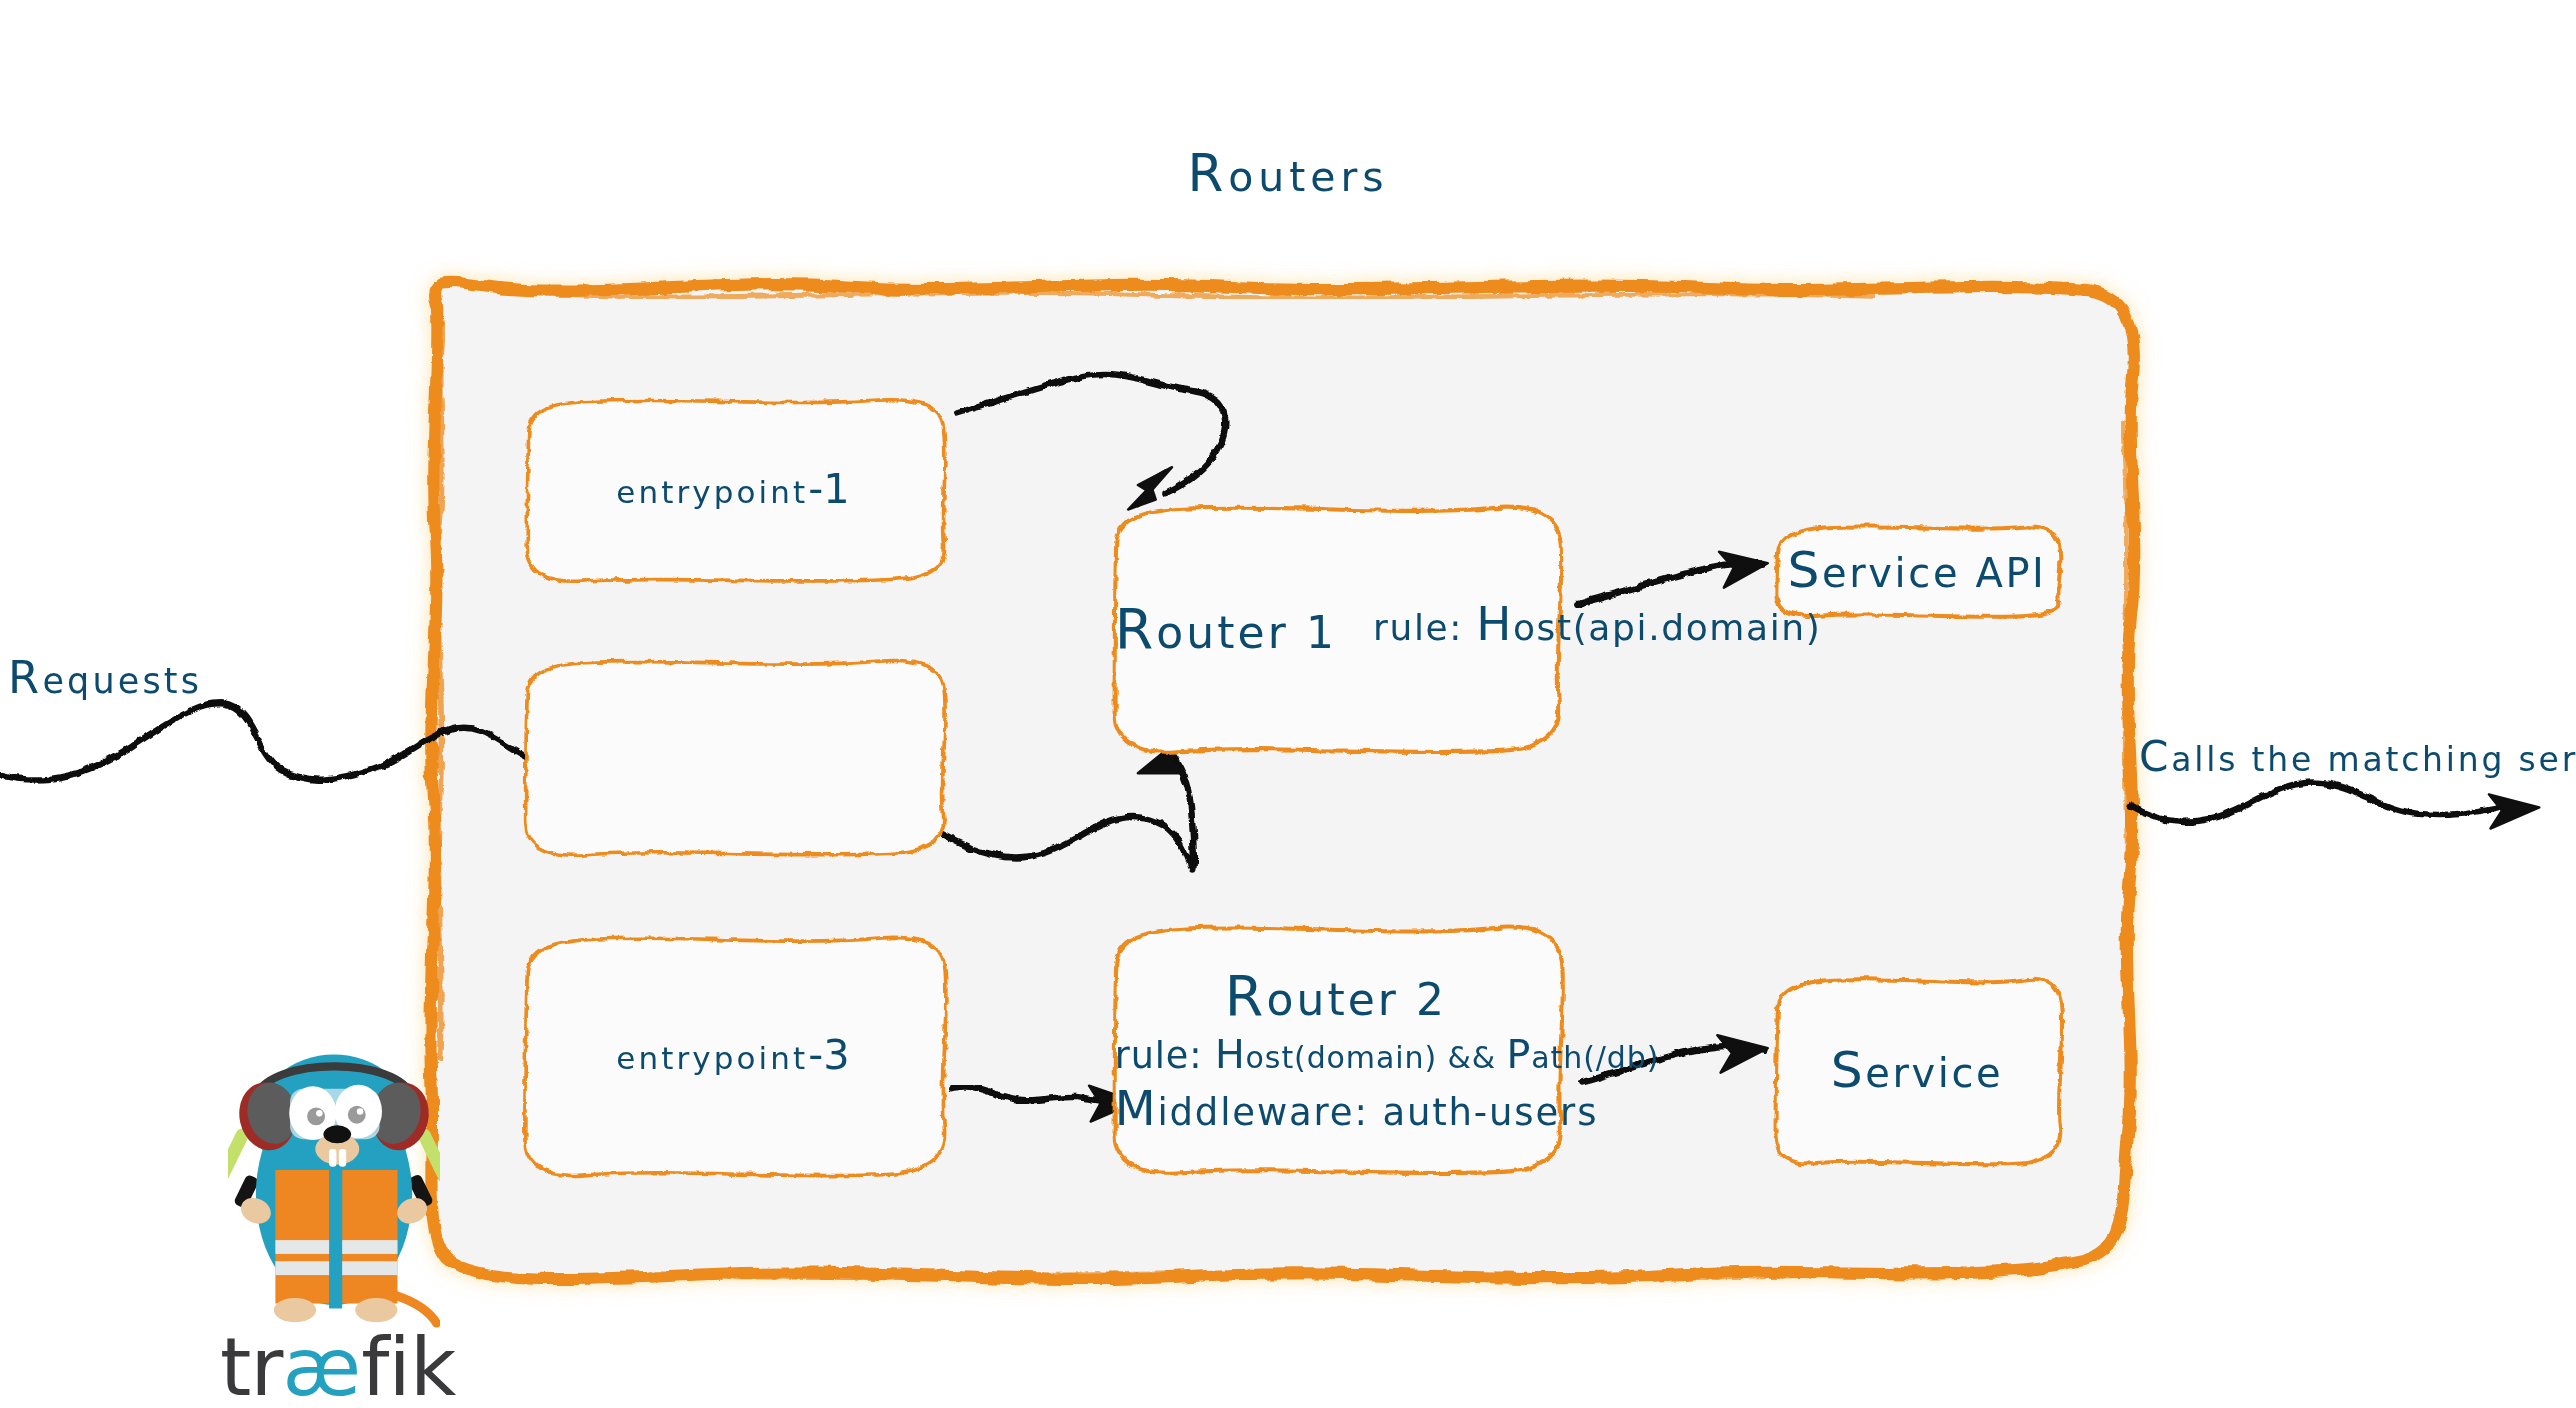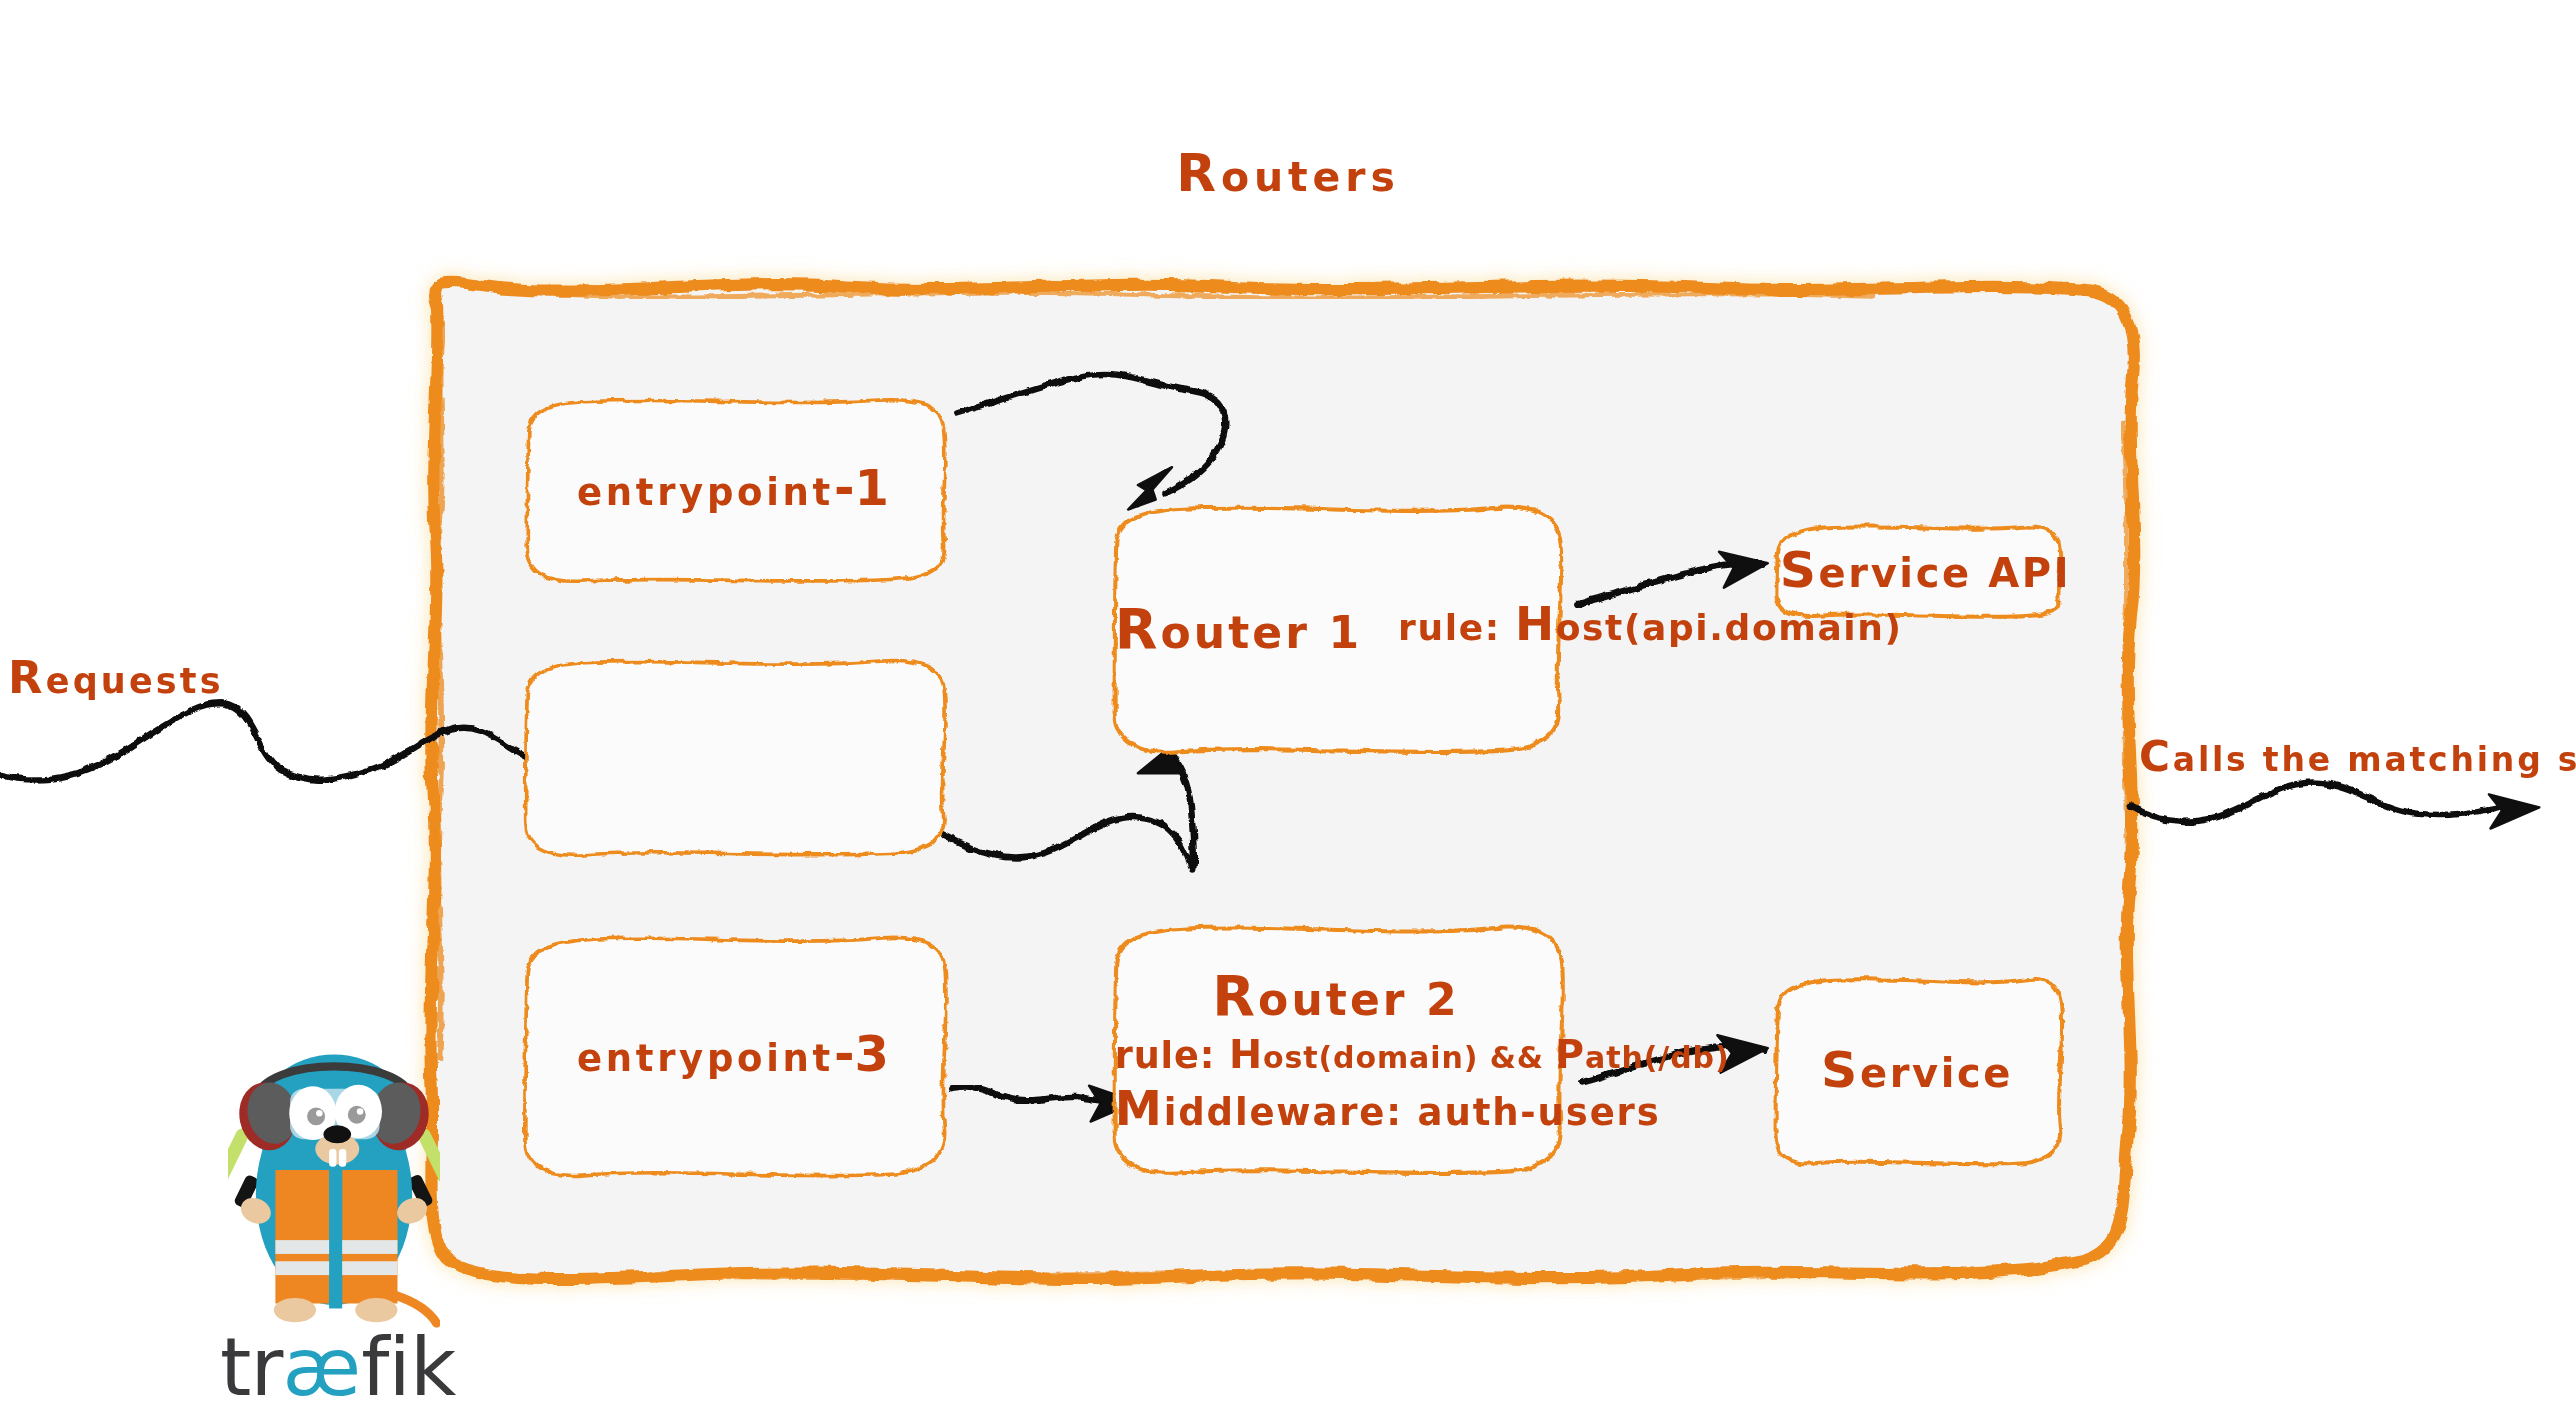--- a/index.html
+++ b/index.html
@@ -5,22 +5,22 @@
   html,body{margin:0;padding:0;background:#ffffff;}
   body{width:2576px;height:1408px;position:relative;overflow:hidden;
        font-family:"DejaVu Sans","Liberation Sans",sans-serif;}
 
   .stage{position:absolute;inset:0;width:2576px;height:1408px;}
   .svgfull{position:absolute;left:0;top:0;width:2576px;height:1408px;}
 
   
   .hand{
     font-family:"DejaVu Sans","Liberation Sans",sans-serif;
-    font-weight:700;
-    color:#c2410c;
+    font-weight:400;
+    color:#0c4a6e;
     letter-spacing:.055em;
     white-space:nowrap;
     line-height:1.12;
   }
   .sc{  }
   .sc > .cap{font-size:1.28em;}
 
   .lbl{position:absolute;}
 
   #diagram-title{
@@ -32,21 +32,21 @@
   #requests-label{left:8.1px;top:653px;font-size:35px;letter-spacing:.09em;}
   #calls-label{left:2139px;top:733px;font-size:33px;letter-spacing:.085em;}
 
   
   .node{position:absolute;display:flex;flex-direction:column;
         align-items:center;justify-content:center;text-align:center;}
   .node .boxsvg{position:absolute;left:0;top:0;width:100%;height:100%;}
   .node .inner{position:relative;z-index:2;width:100%;padding:0 14.7px;
                box-sizing:border-box;}
 
-  .ep-text{font-size:37px;letter-spacing:.1em;}
+  .ep-text{font-size:31px;letter-spacing:.1em;}
   .ep-text .num{font-size:1.34em;letter-spacing:0;}
 
   .router-title{font-size:44px;letter-spacing:.07em;}
   .router-title .cap{font-size:1.26em;}
   .router-rule{font-size:36px;letter-spacing:.045em;}
   .router-rule .cap{font-size:1.3em;}
   .router-rule-sm{font-size:30px;letter-spacing:.03em;}
   .router-rule-sm .cap{font-size:1.32em;}
   .router-mw{font-size:37px;letter-spacing:.05em;}
   .router-mw .cap{font-size:1.28em;}

